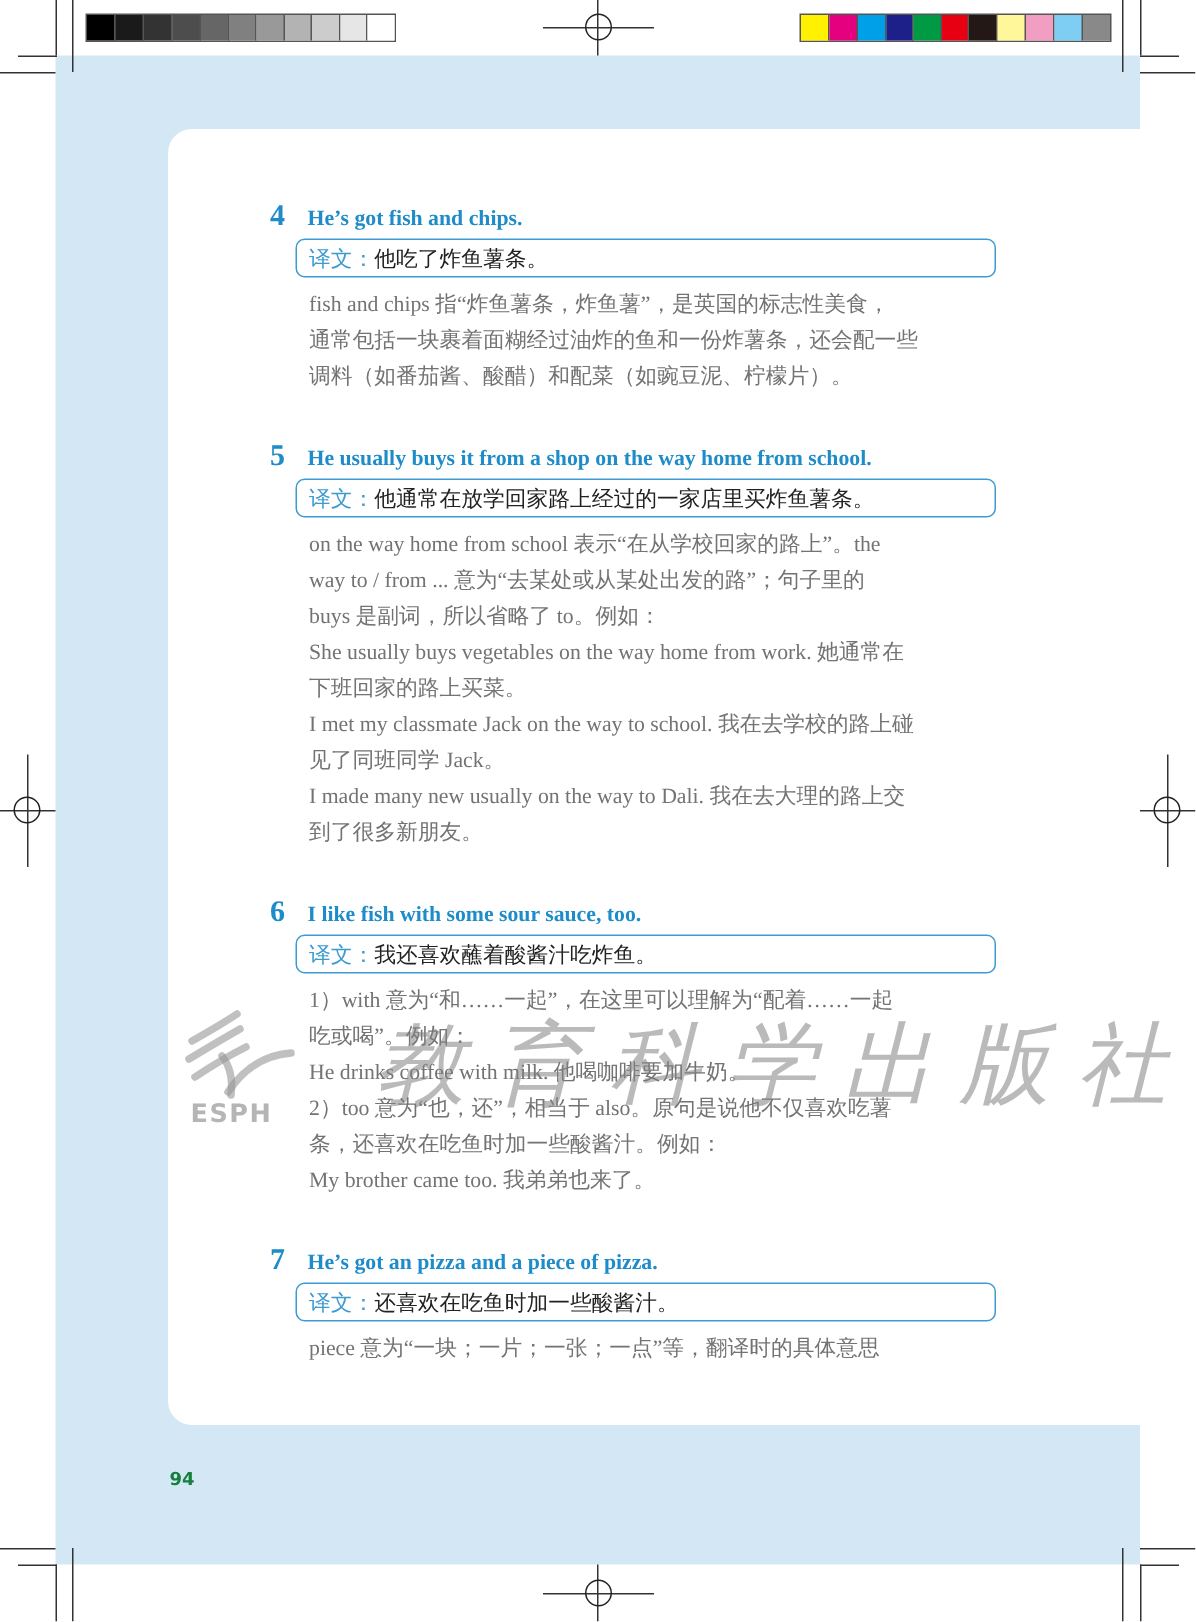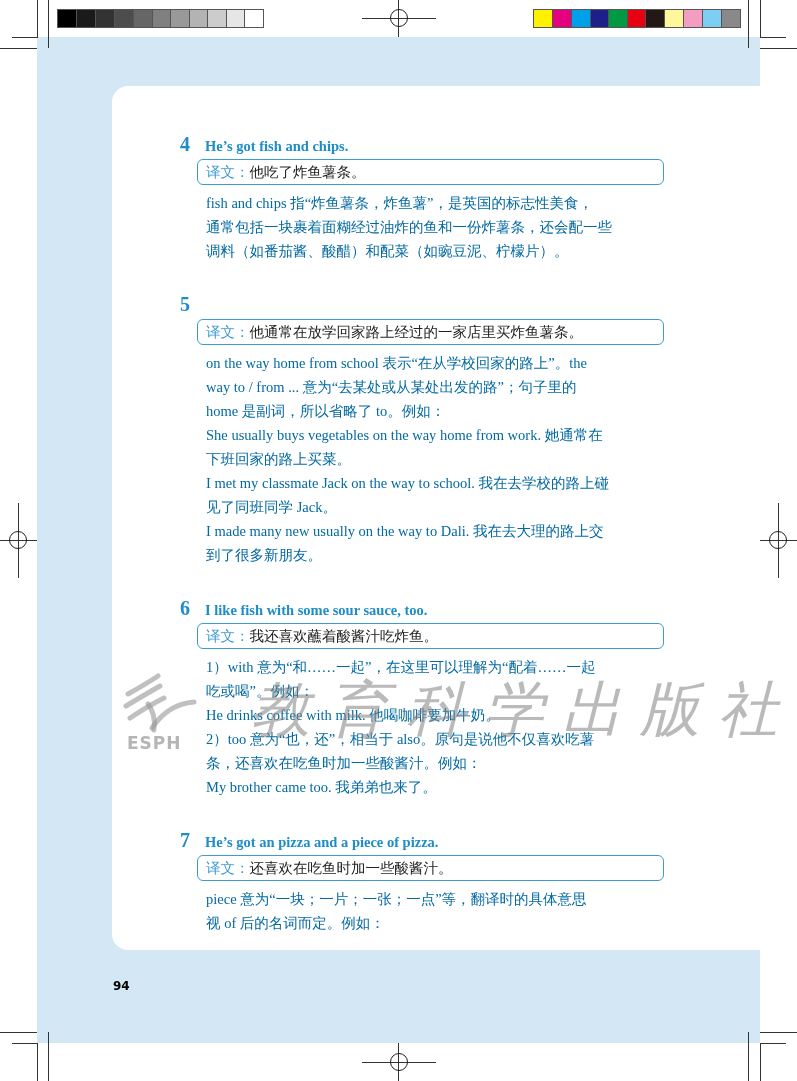--- a/index.html
+++ b/index.html
@@ -13,21 +13,21 @@
       background: #d3e7f5;
     }
     .card {
       position: absolute; left: 112px; top: 86px; width: 648px; height: 864px;
       background: #ffffff;
       border-radius: 16px 0 0 16px;
     }
     .page-num {
       position: absolute; left: 113px; top: 979px;
       font-family: "DejaVu Sans", sans-serif; font-weight: bold; font-size: 12px;
-      color: #000000;
+      color: #15803d;
     }
     
     .bar { position: absolute; top: 9px; height: 19px; display: flex; border: 1px solid #555; box-sizing: border-box; }
     .bar .sw { height: 100%; box-sizing: border-box; border-right: 1px solid #555; }
     .bar .sw:last-child { border-right: none; }
     .gray-bar { left: 57px; width: 207px; }
     .color-bar { left: 533px; width: 208px; }
     
     .line { position: absolute; background: #333; }
     .reg { position: absolute; width: 18px; height: 18px; border: 1.5px solid #222; border-radius: 50%; box-sizing: border-box; }
@@ -45,21 +45,21 @@
     .trans {
       margin-top: 4px; margin-left: 17px; width: 467px; height: 26px;
       border: 1.5px solid #3d9bd1; border-radius: 6px; box-sizing: border-box;
       display: flex; align-items: center; padding-left: 8px;
       font-family: "DejaVu Sans", sans-serif; font-size: 14.5px; color: #222;
     }
     .trans .lbl { color: #3d9bd1; }
     .body {
       margin-top: 6px; margin-left: 26px; width: 460px;
       font-family: "Liberation Serif", "DejaVu Sans", serif; font-size: 14.5px;
-      line-height: 24px; color: #0369a1;
+      line-height: 24px; color: #737373;
     }
     .body p { margin: 0; }
     .watermark {
       position: absolute; left: 250px; top: 670px;
       font-family: "DejaVu Serif", serif; font-size: 60px; color: rgba(130,130,130,0.55);
       letter-spacing: 18px; font-style: italic; pointer-events: none; white-space: nowrap;
     }
     .logo { position: absolute; left: 118px; top: 664px; width: 80px; height: 90px; pointer-events: none; }
     .logo-text {
       position: absolute; left: 127px; top: 733px; font-family: "DejaVu Sans", sans-serif;
@@ -152,29 +152,30 @@
   <div class="body">
     <p>fish and chips 指“炸鱼薯条，炸鱼薯”，是英国的标志性美食，</p>
     <p>通常包括一块裹着面糊经过油炸的鱼和一份炸薯条，还会配一些</p>
     <p>调料（如番茄酱、酸醋）和配菜（如豌豆泥、柠檬片）。</p>
   </div>
 </div>
 
 <div class="section" style="top:293px">
   <div class="heading">
     <span class="num">5</span>
+    <span class="title">He usually buys it from a shop on the way home from school.</span>
   </div>
   <div class="trans">
     <span class="lbl">译文：</span>
     <span>他通常在放学回家路上经过的一家店里买炸鱼薯条。</span>
   </div>
   <div class="body">
     <p>on the way home from school 表示“在从学校回家的路上”。the</p>
     <p>way to / from ... 意为“去某处或从某处出发的路”；句子里的</p>
-    <p>home 是副词，所以省略了 to。例如：</p>
+    <p>buys 是副词，所以省略了 to。例如：</p>
     <p>She usually buys vegetables on the way home from work. 她通常在</p>
     <p>下班回家的路上买菜。</p>
     <p>I met my classmate Jack on the way to school. 我在去学校的路上碰</p>
     <p>见了同班同学 Jack。</p>
     <p>I made many new usually on the way to Dali. 我在去大理的路上交</p>
     <p>到了很多新朋友。</p>
   </div>
 </div>
 
 <div class="section" style="top:597px">
@@ -200,21 +201,20 @@
   <div class="heading">
     <span class="num">7</span>
     <span class="title">He’s got an pizza and a piece of pizza.</span>
   </div>
   <div class="trans">
     <span class="lbl">译文：</span>
     <span>还喜欢在吃鱼时加一些酸酱汁。</span>
   </div>
   <div class="body">
     <p>piece 意为“一块；一片；一张；一点”等，翻译时的具体意思</p>
-    <p>视 of 后的名词而定。例如：</p>
   </div>
 </div>
 
 <svg class="logo" viewBox="0 0 80 90">
   <g fill="none" stroke="rgba(150,150,150,0.6)" stroke-width="5" stroke-linecap="round">
     <path d="M10 30 Q28 20 40 12"></path>
     <path d="M8 42 Q28 30 42 22"></path>
     <path d="M12 54 Q30 42 46 34"></path>
     <path d="M34 64 Q50 40 76 38"></path>
     <path d="M36 66 Q38 50 30 40"></path>

